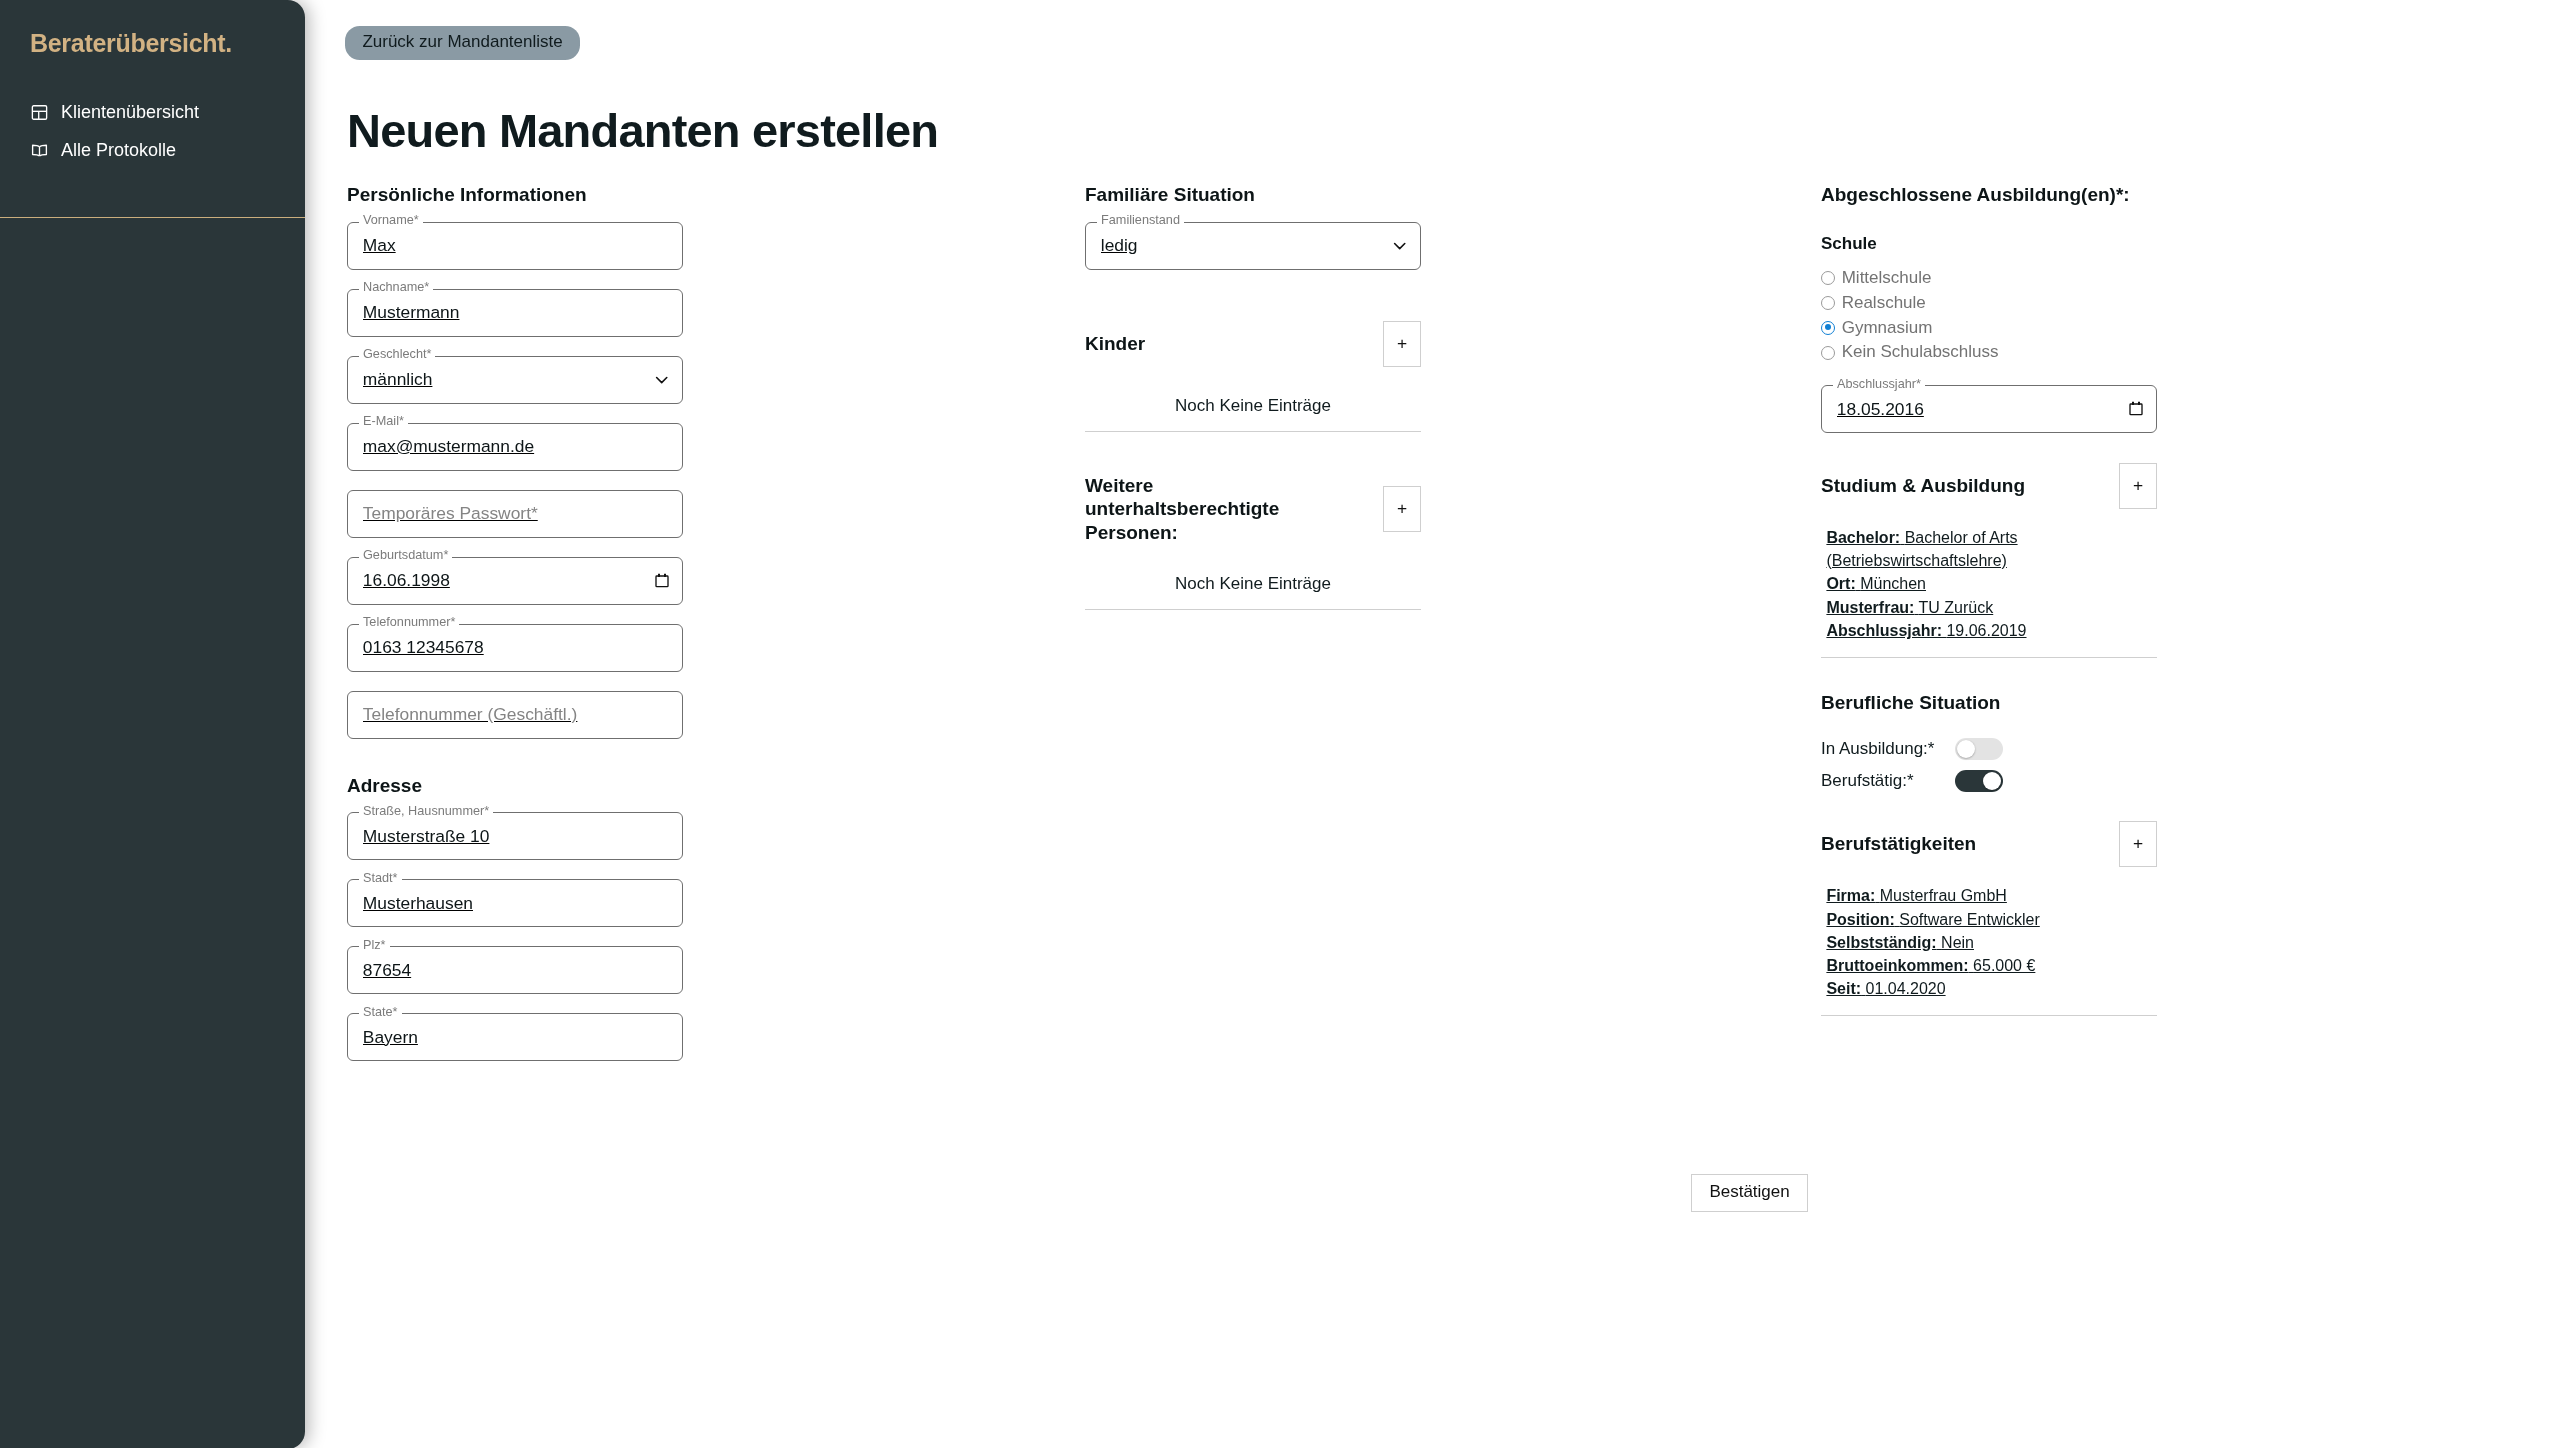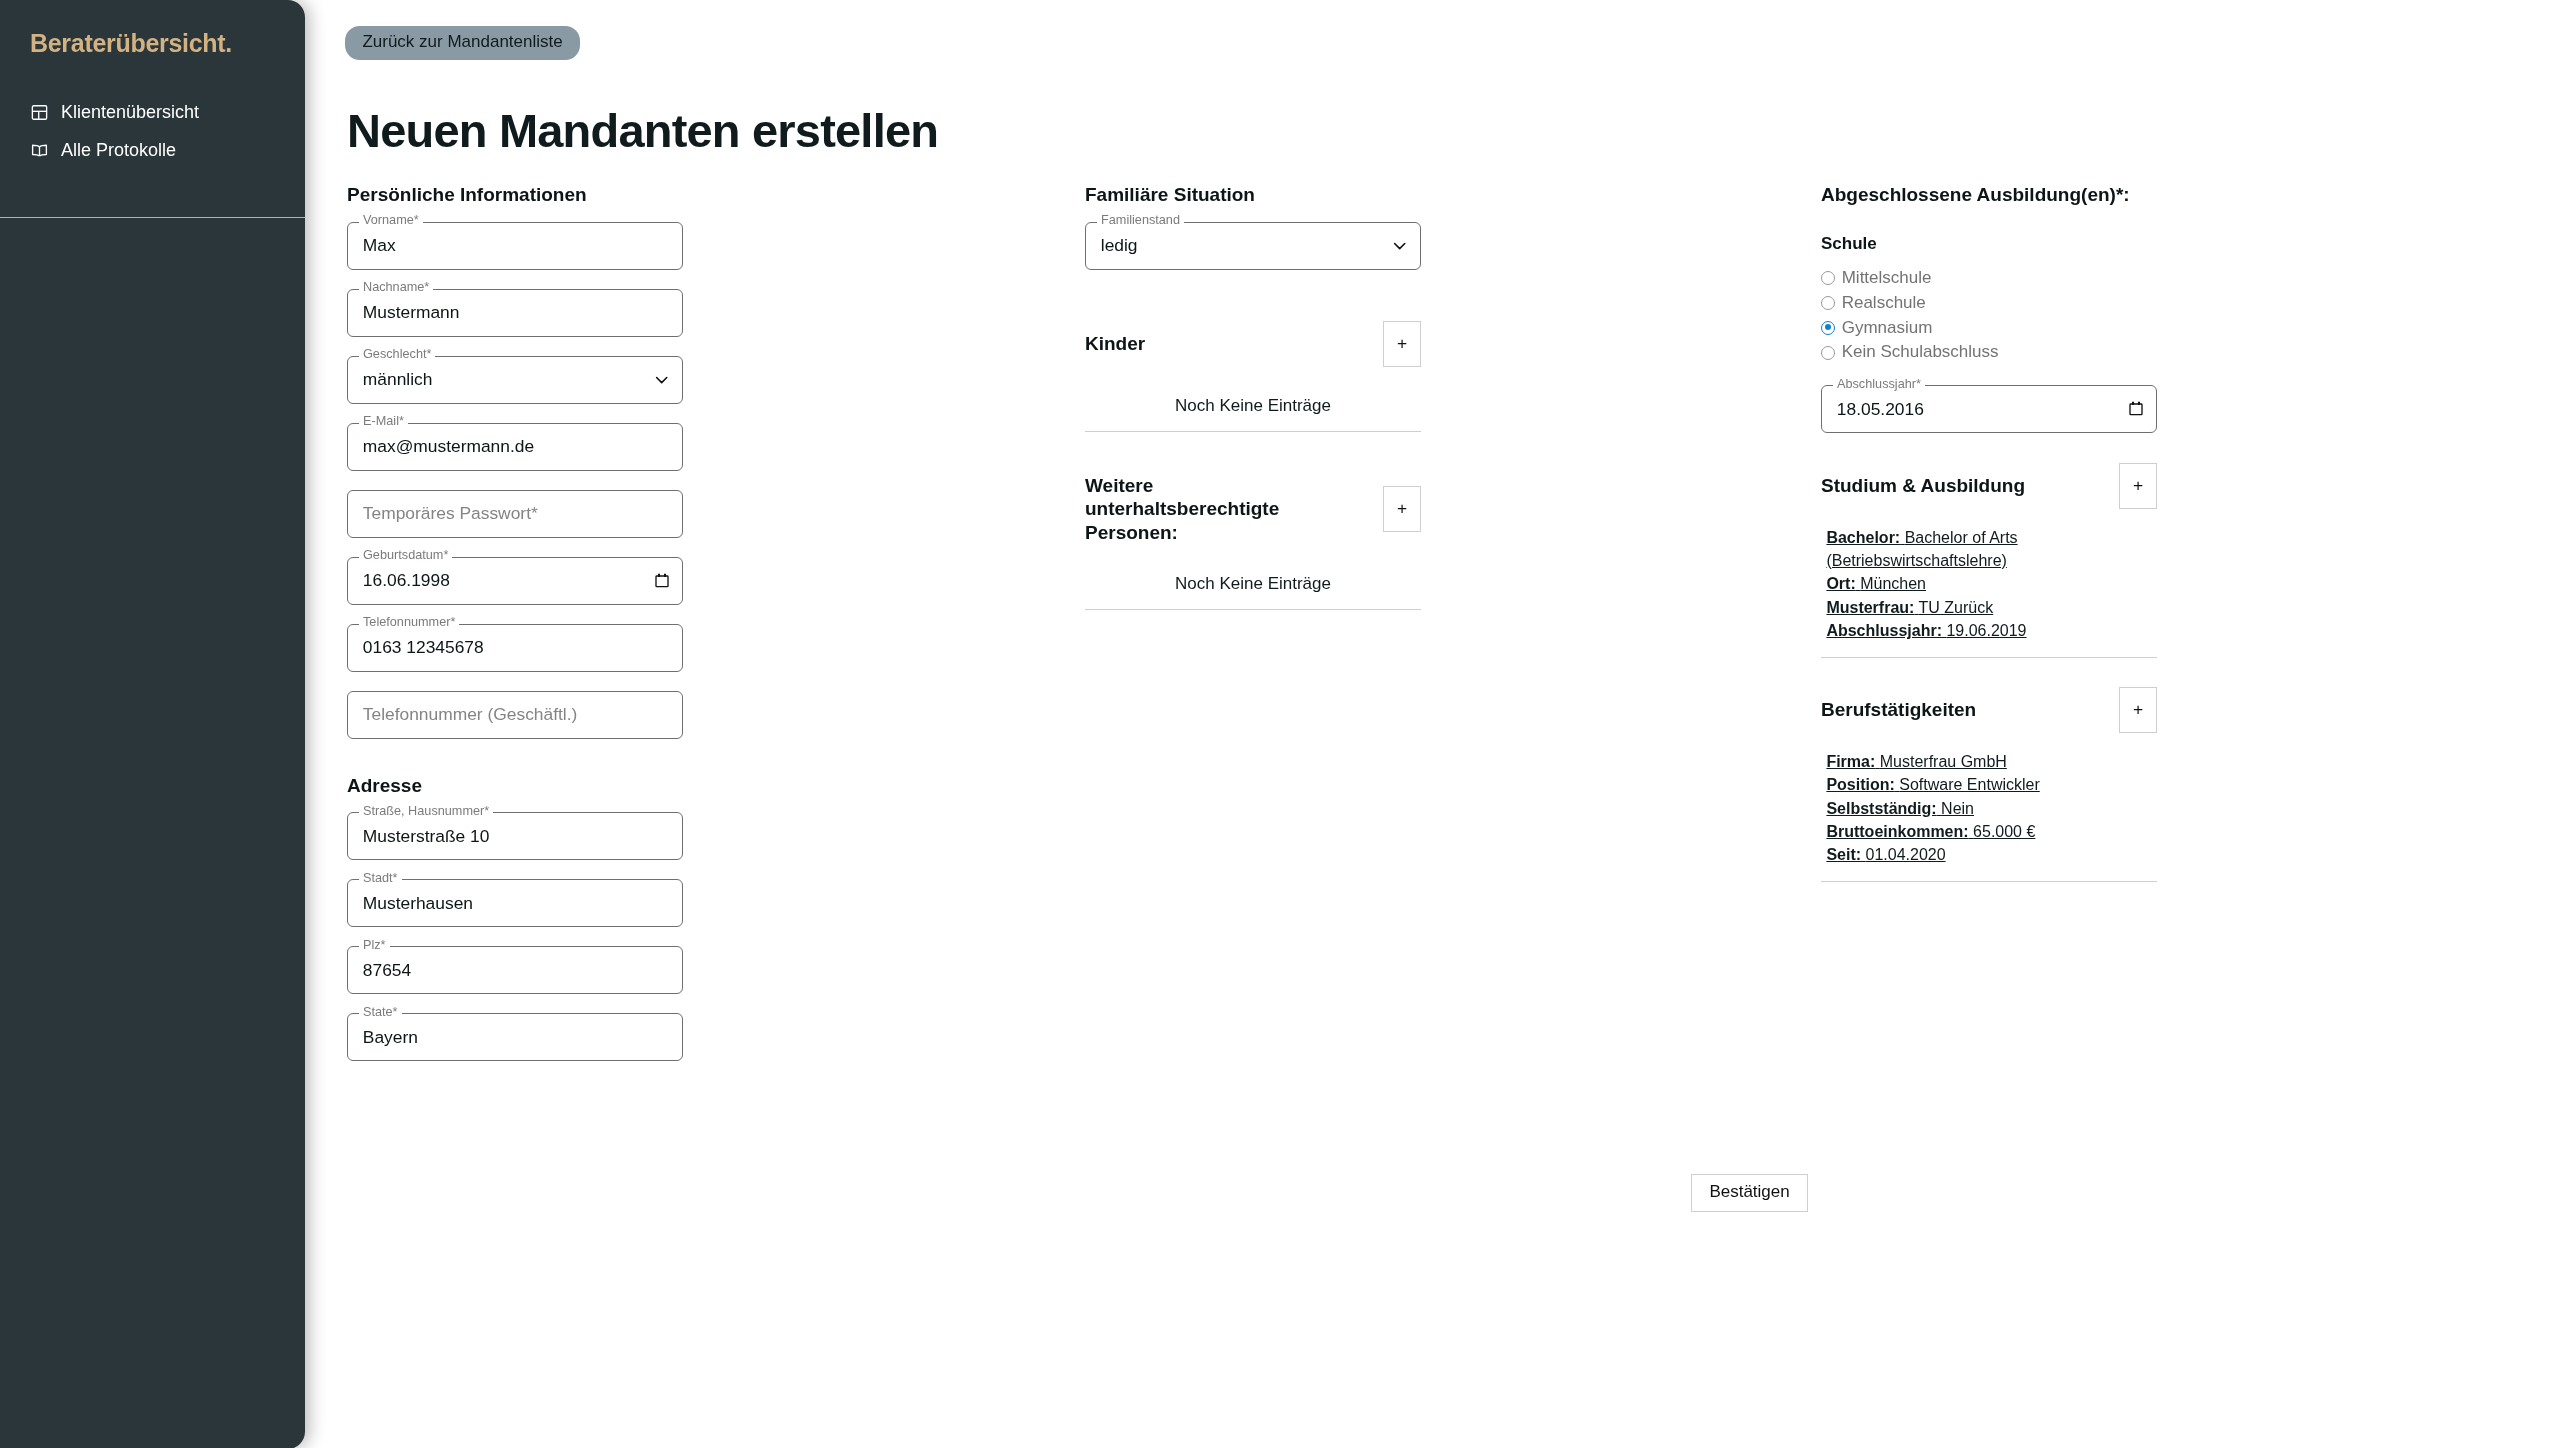--- a/index.html
+++ b/index.html
@@ -84,21 +84,21 @@
   #col-mid    { left: 780px; width: 336px; }
   #col-right  { left: 1516px; width: 336px; }
 
   .sec-title {
     font-size: 19px; font-weight: bold; color: #0d1517;
     margin: 0 0 14.8px 0; line-height: 1.25;
   }
   .sec-title.spaced { margin-top: 35px; }
 
   
-  .field { position: relative; margin-bottom: 19px; }
+  .field { position: relative; margin-bottom: 19px; text-decoration: underline; }
   .field .box {
     position: relative;
     height: 48px;
     border: 1.3px solid #6f6f6f;
     border-radius: 6px;
     display: flex;
     align-items: center;
     padding: 0 12px 0 14.8px;
     background: #fff;
   }
@@ -440,20 +440,38 @@
         <div><b>Ort:</b>
              <span>München</span></div>
         <div><b>Musterfrau:</b>
              <span>TU Zurück</span></div>
         <div><b>Abschlussjahr:</b>
              <span>19.06.2019</span></div>
       </div>
       <div class="hr"></div>
     </div>
 
+    <div style="margin-top:34px;">
+      <h2 class="sec-title">Berufliche Situation</h2>
+
+      <div style="margin-top:23px;">
+        <div class="toggle-row">
+          <span class="tg-label">In Ausbildung:*</span>
+          <span class="switch">
+              <span class="knob"></span>
+            </span>
+        </div>
+        <div class="toggle-row">
+          <span class="tg-label">Berufstätig:*</span>
+          <span class="switch on">
+              <span class="knob"></span>
+            </span>
+        </div>
+      </div>
+    </div>
 
     <div style="margin-top:29.5px;">
       <div class="head-row">
         <h2 class="sec-title">Berufstätigkeiten</h2>
         <button class="plus-btn">+</button>
       </div>
       <div class="detail">
         <div><b>Firma:</b>
              <span>Musterfrau GmbH</span></div>
         <div><b>Position:</b>

